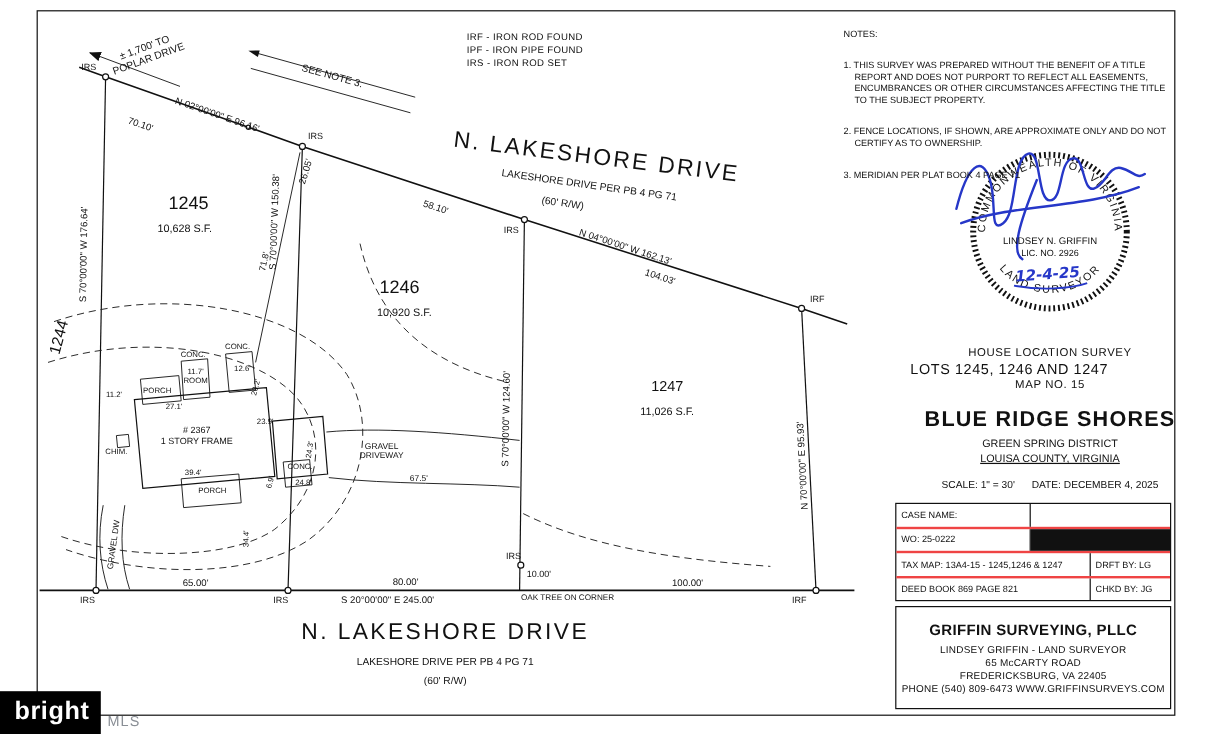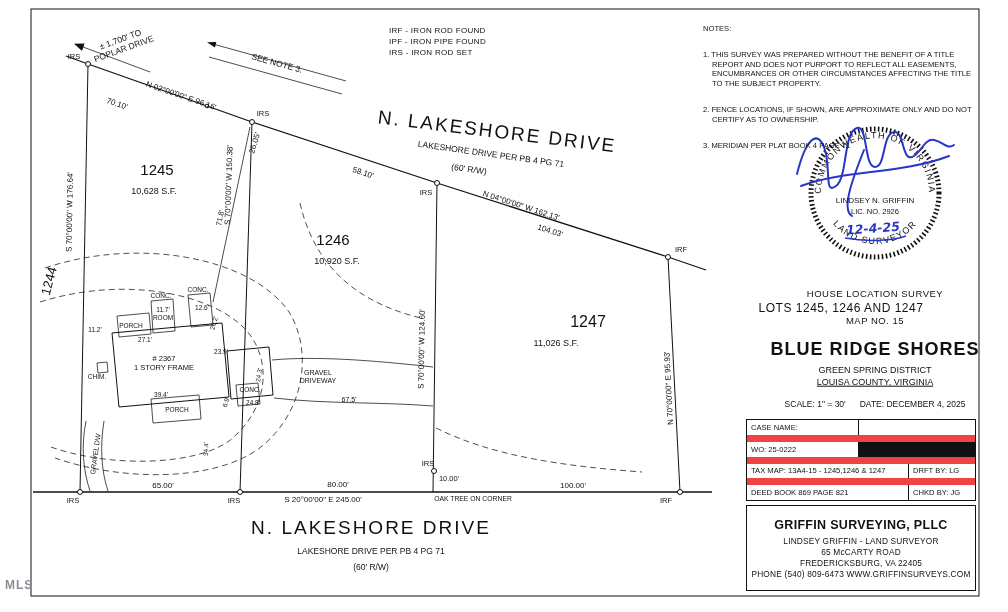--- a/index.html
+++ b/index.html
@@ -19,37 +19,37 @@
   .blk{position:absolute;text-align:left;}
   .legend-line{font-size:8px;line-height:1.4;letter-spacing:.3px;}
   .notes{font-size:7.6px;line-height:1.25;}
   .notes .hd{margin-bottom:1px;}
   .notes .it{padding-left:9px;text-indent:-9px;margin-bottom:2px;margin-top:17px;}
   .bigroad{font-size:19px;letter-spacing:2px;}
   .brs{font-size:18px;font-weight:bold;letter-spacing:1px;}
   .blue{color:#2637c8;}
   .tb{position:absolute;left:746px;top:419px;width:230px;height:82px;border:1px solid #111;
       box-sizing:border-box;display:flex;flex-direction:column;font-size:7.6px;}
-  .tb-row{flex:1;display:flex;border-bottom:7px solid #ef4444;min-height:0;}
+  .tb-row{flex:1;display:flex;border-bottom:2px solid #ef4444;min-height:0;}
   .tb-row:last-child{border-bottom:none;}
   .cell{display:flex;align-items:center;padding:0 4px;box-sizing:border-box;overflow:hidden;white-space:nowrap;}
   .cell.l{border-right:1px solid #111;}
   .w1{width:112px;}
   .w2{width:162px;}
   .cell.r{flex:1;}
   .cell.filled{background:#111;}
   .firm{position:absolute;left:746px;top:505px;width:230px;height:86px;border:1.5px solid #111;
         box-sizing:border-box;display:flex;flex-direction:column;align-items:center;justify-content:center;
         gap:1px;text-align:center;}
   .firm-name{font-size:12.5px;font-weight:bold;letter-spacing:.3px;margin-bottom:3px;}
   .firm-line{font-size:8.3px;letter-spacing:.2px;}
   .wm{position:absolute;left:0;top:576px;height:36px;display:flex;align-items:stretch;z-index:9;}
   .wm-box{background:#000;color:#fff;display:flex;align-items:center;padding:0 10px 2px 12px;
           font-size:21px;font-weight:bold;letter-spacing:.5px;}
-  .wm-mls{align-self:flex-end;color:#8a8f96;font-weight:bold;font-size:12px;margin:0 0 20px 5px;letter-spacing:1px;}
+  .wm-mls{align-self:flex-end;color:#8a8f96;font-weight:normal;font-size:12px;margin:0 0 4px 5px;letter-spacing:1px;}
 </style>
 </head>
 <body>
 
 <div class="stage">
 
   <svg class="linework" width="1008" height="612" viewBox="0 0 1008 612">
     <defs>
       <marker id="arw" markerWidth="10" markerHeight="8" refX="9" refY="4" orient="auto" markerUnits="userSpaceOnUse">
         <path d="M0,0 L10,4 L0,8 Z" fill="#111"></path>
@@ -186,21 +186,21 @@
   <div class="lb nowrap" style="left:681px;top:250px;font-size:7.5px;transform:translate(-50%,-50%);">IRF</div>
   <div class="lb nowrap" style="left:73px;top:501px;font-size:7.5px;transform:translate(-50%,-50%);">IRS</div>
   <div class="lb nowrap" style="left:234px;top:501px;font-size:7.5px;transform:translate(-50%,-50%);">IRS</div>
   <div class="lb nowrap" style="left:428px;top:464px;font-size:7.5px;transform:translate(-50%,-50%);">IRS</div>
   <div class="lb nowrap" style="left:666px;top:501px;font-size:7.5px;transform:translate(-50%,-50%);">IRF</div>
 
   <div class="lb nowrap" style="left:157px;top:170px;font-size:15px;transform:translate(-50%,-50%);">1245</div>
   <div class="lb nowrap" style="left:154px;top:191px;font-size:9px;transform:translate(-50%,-50%);">10,628 S.F.</div>
   <div class="lb nowrap" style="left:333px;top:240px;font-size:15px;transform:translate(-50%,-50%);">1246</div>
   <div class="lb nowrap" style="left:337px;top:261px;font-size:9px;transform:translate(-50%,-50%);">10,920 S.F.</div>
-  <div class="lb nowrap" style="left:556px;top:322px;font-size:16px;transform:translate(-50%,-50%);margin-left:32px;">1247</div>
+  <div class="lb nowrap" style="left:556px;top:322px;font-size:12px;transform:translate(-50%,-50%);">1247</div>
   <div class="lb nowrap" style="left:556px;top:343px;font-size:9px;transform:translate(-50%,-50%);">11,026 S.F.</div>
   <div class="lb nowrap" style="left:49px;top:281px;font-size:13px;transform:translate(-50%,-50%) rotate(-75deg);">1244</div>
 
   <div class="lb" style="left:164px;top:364px;font-size:7.5px;transform:translate(-50%,-50%);"># 2367
 1 STORY FRAME</div>
   <div class="lb nowrap" style="left:131px;top:326px;font-size:6.5px;transform:translate(-50%,-50%);">PORCH</div>
   <div class="lb nowrap" style="left:161px;top:296px;font-size:6.5px;transform:translate(-50%,-50%);">CONC.</div>
   <div class="lb" style="left:163px;top:314px;font-size:6.5px;transform:translate(-50%,-50%);">11.7'
 ROOM</div>
   <div class="lb nowrap" style="left:198px;top:290px;font-size:6.5px;transform:translate(-50%,-50%);">CONC.</div>
@@ -259,16 +259,19 @@
 
   <div class="firm">
     <div class="firm-name">GRIFFIN SURVEYING, PLLC</div>
     <div class="firm-line">LINDSEY GRIFFIN - LAND SURVEYOR</div>
     <div class="firm-line">65 McCARTY ROAD</div>
     <div class="firm-line">FREDERICKSBURG, VA 22405</div>
     <div class="firm-line">PHONE (540) 809-6473  WWW.GRIFFINSURVEYS.COM</div>
   </div>
 
   <div class="wm">
+    <div class="wm-box">
+      <span>bright</span>
+    </div>
     <div class="wm-mls">MLS</div>
   </div>
 
 </div>
 
 </body></html>

